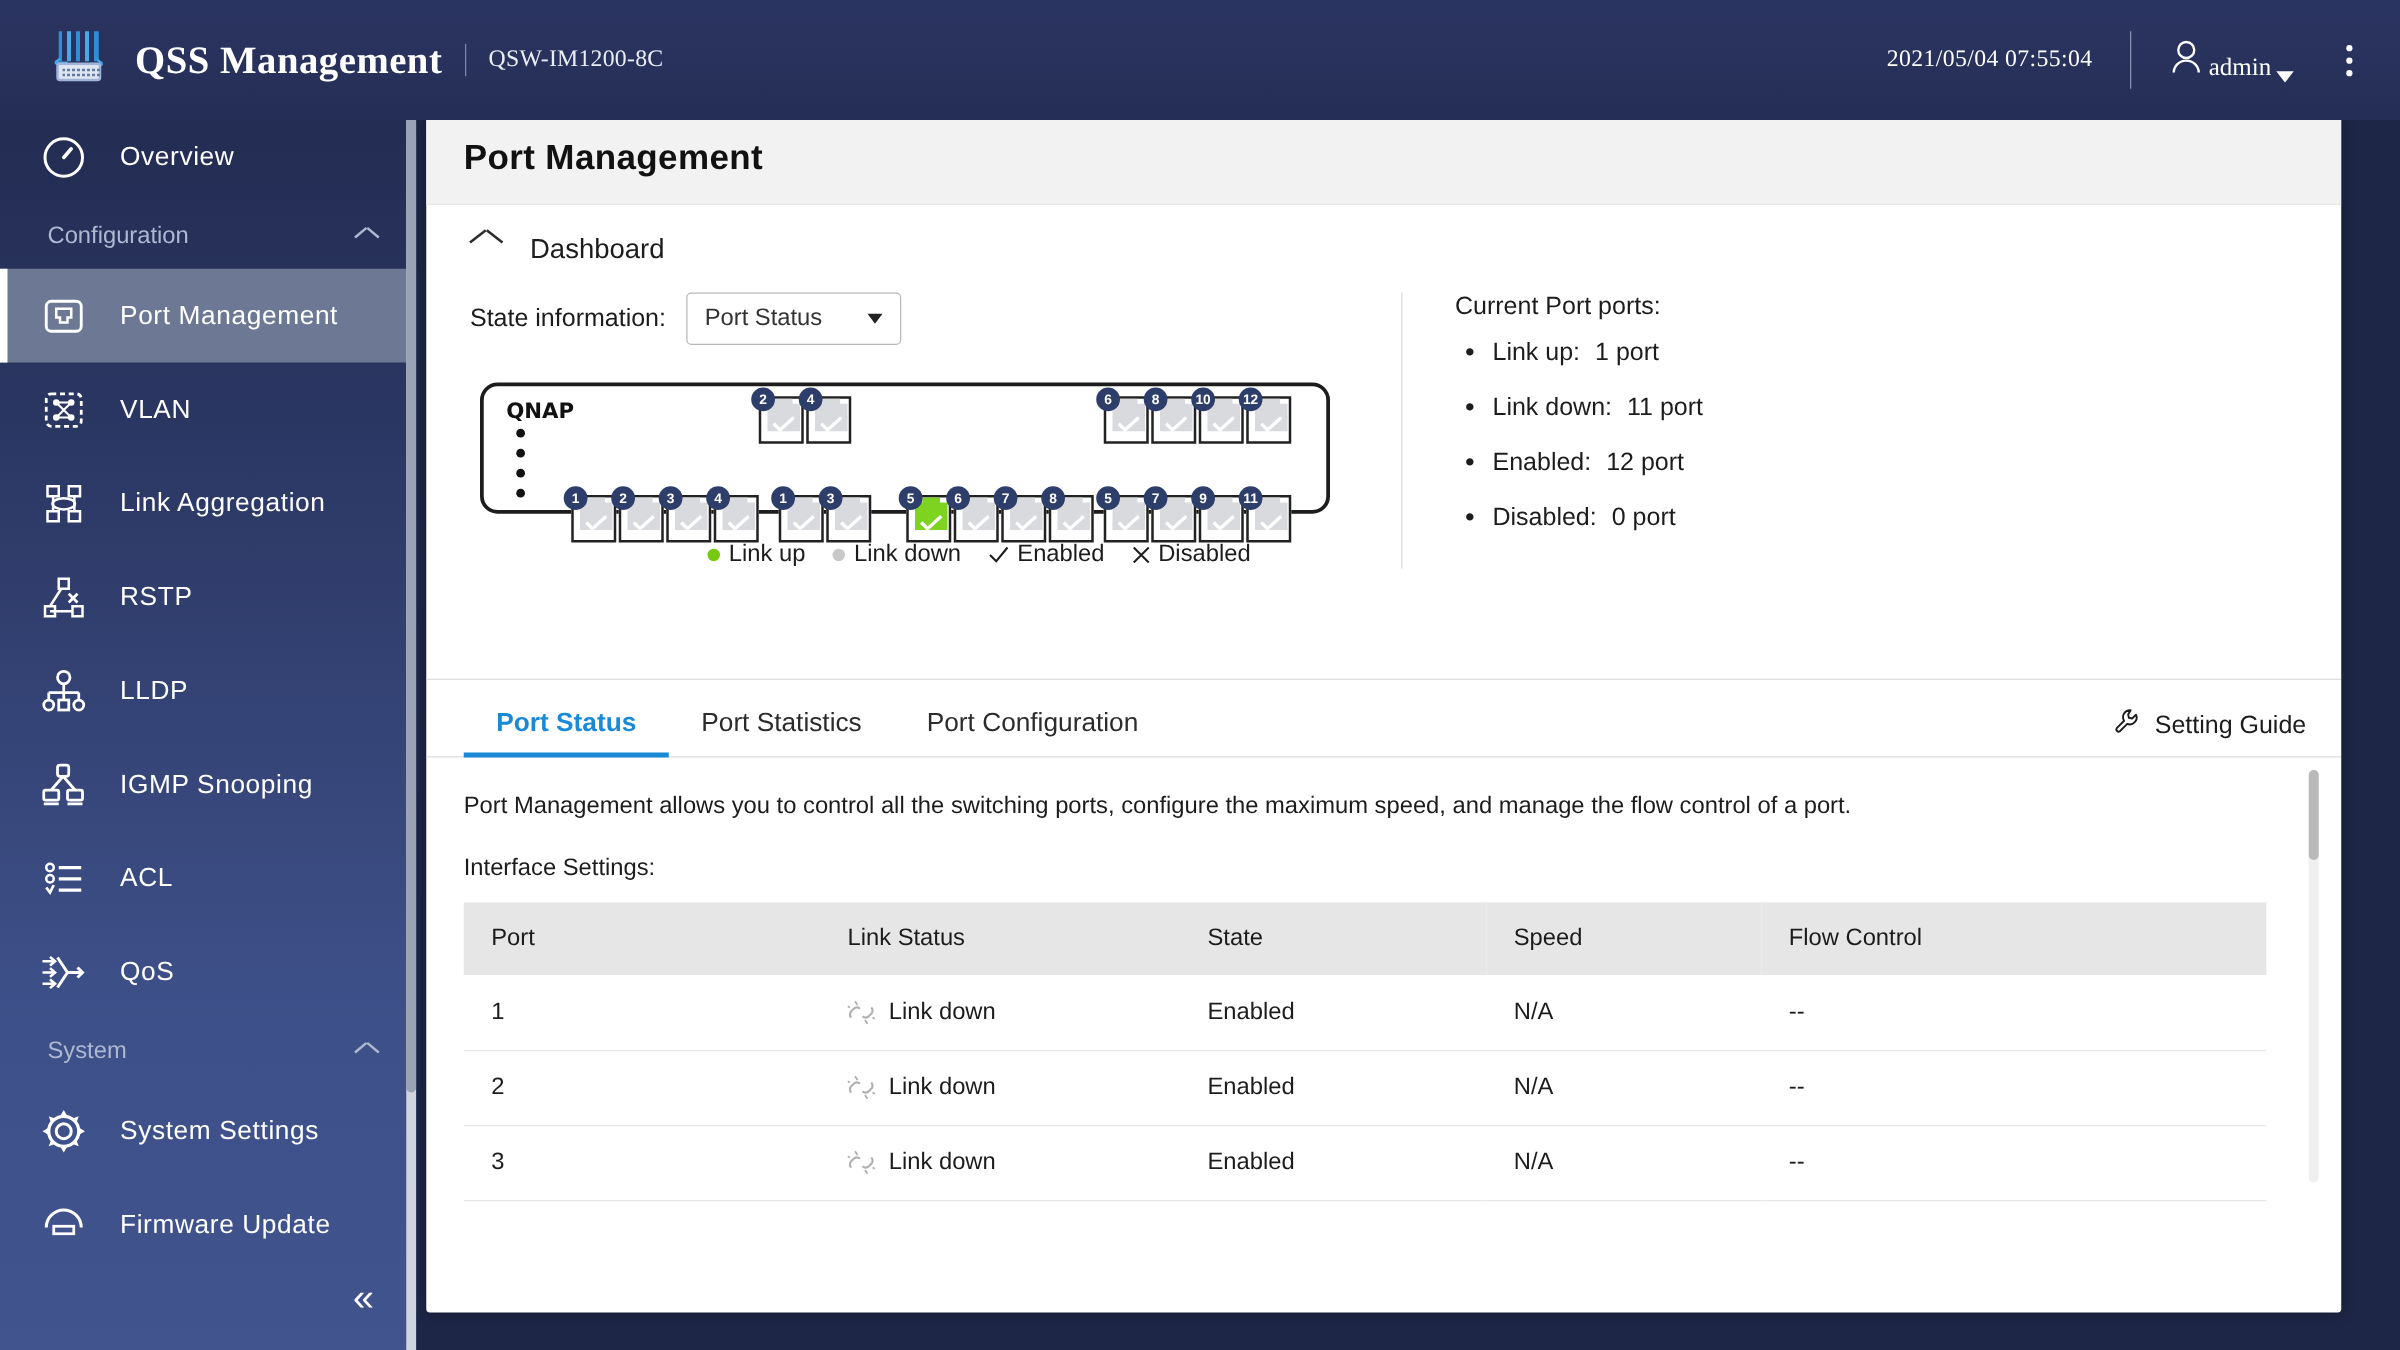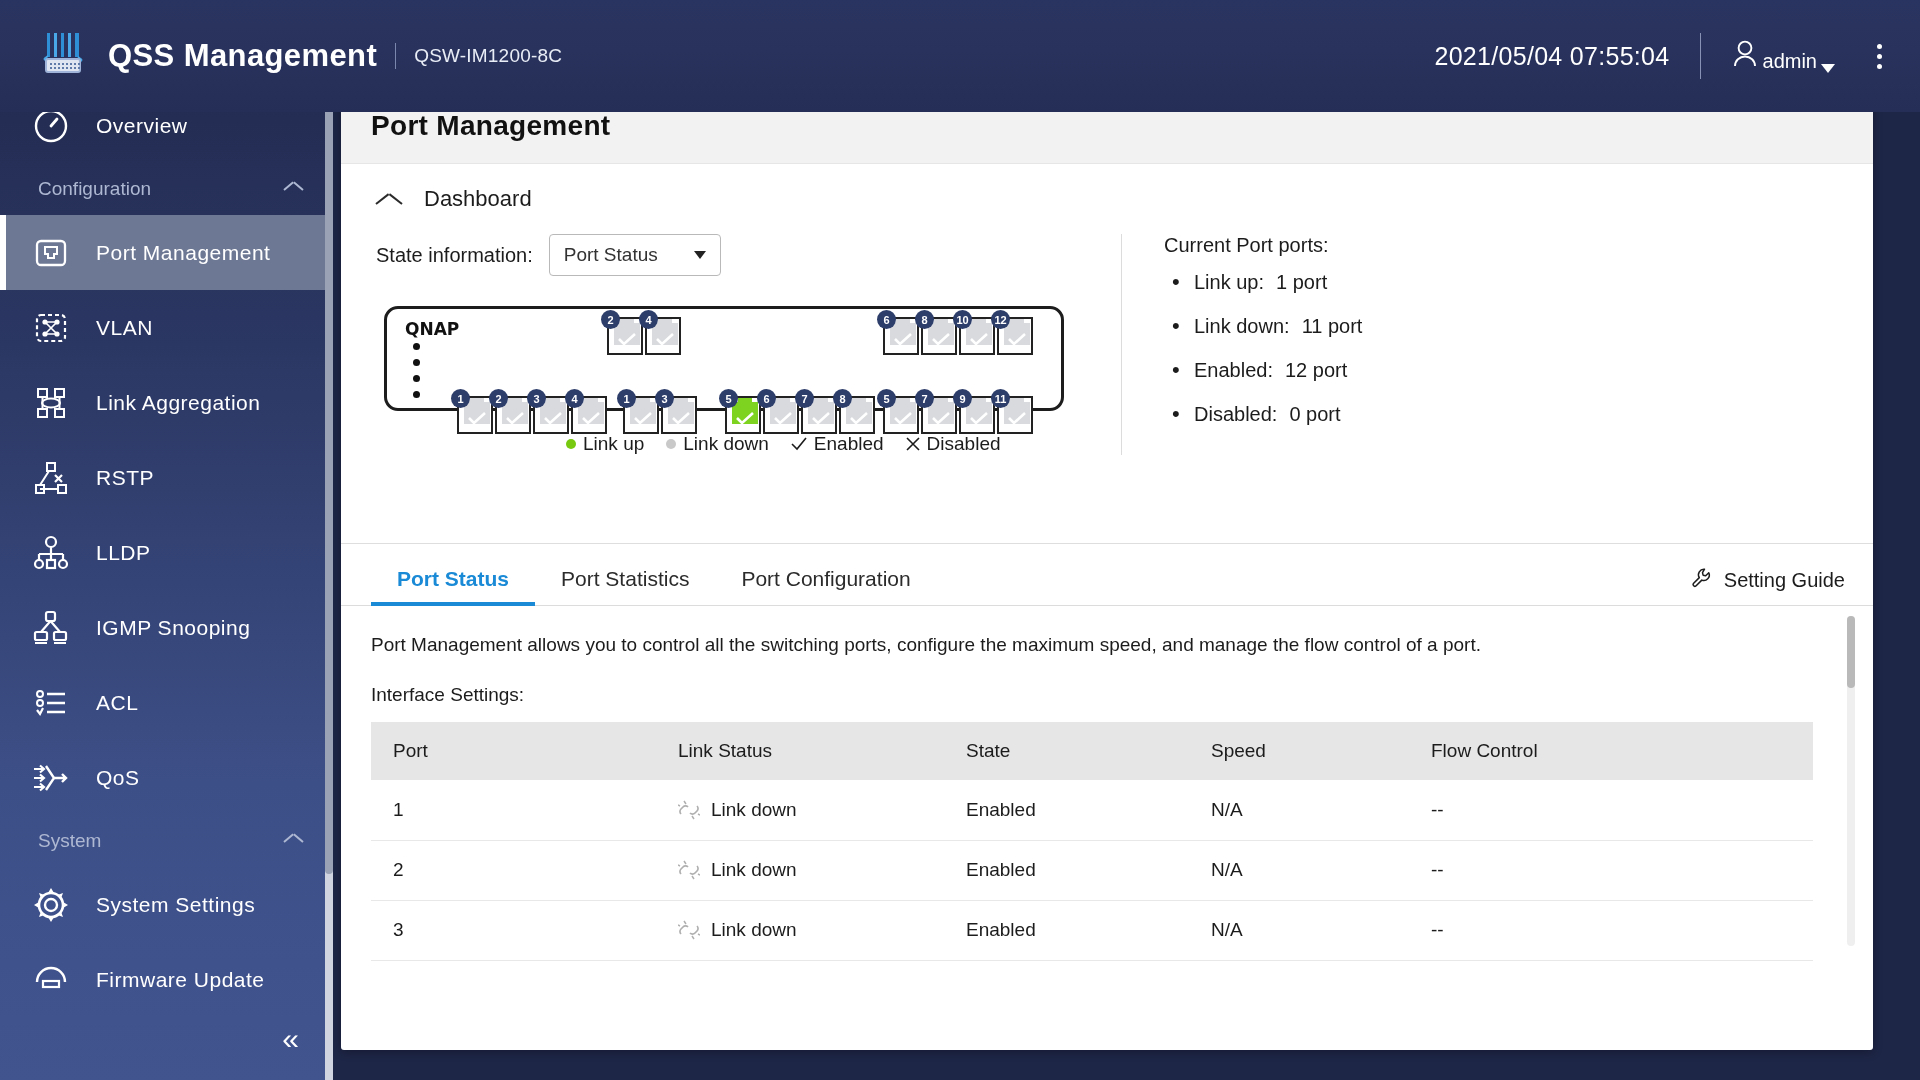--- a/index.html
+++ b/index.html
@@ -6,24 +6,25 @@
   html, body {
     width: 1920px; height: 1080px;
     font-family: "Liberation Sans", sans-serif;
     background: #1e2647;
     overflow: hidden;
   }
 
   
   .header {
     position: absolute; top: 0; left: 0;
-    width: 1920px; height: 112px;
+    width: 1920px; height: 96px;
     background: linear-gradient(180deg, #2a3460 0%, #28325c 45%, #242e56 100%);
     display: flex; align-items: center;
     z-index: 40;
+    font-family: Liberation Serif, serif;
   }
   .brand-icon {
     margin-left: 40px; width: 46px; height: 46px;
     position: relative; flex: none;
   }
   .brand-icon .chip {
     position: absolute; left: 5px; bottom: 6px;
     width: 36px; height: 15px; border-radius: 3px;
     background: #dfe6f2;
     border: 2px solid #9fb4d8;
@@ -64,21 +65,21 @@
   }
   .brand-model {
     color: #e9edf6; font-size: 19px; letter-spacing: .2px;
     white-space: nowrap;
   }
   .header-right {
     margin-left: auto; display: flex; align-items: center;
     height: 100%;
   }
   .datetime {
-    color: #ffffff; font-size: 25px; letter-spacing: .3px;
+    color: #ffffff; font-size: 19px; letter-spacing: .3px;
     white-space: nowrap;
   }
   .hdr-sep {
     width: 1px; height: 46px; background: #8792b5; margin: 0 30px;
   }
   .user-box {
     display: flex; align-items: flex-end; gap: 4px;
   }
   .user-name { color: #ffffff; font-size: 20px; }
   .caret-down {
@@ -178,21 +179,21 @@
     letter-spacing: .3px;
   }
 
   
   .dash {
     padding: 22px 30px 0 30px;
     border-bottom: 1px solid #dedede;
     height: 380px;
   }
   .dash-head {
-    display: flex; align-items: flex-end; gap: 22px;
+    display: flex; align-items: flex-start; gap: 22px;
     margin-bottom: 22px; cursor: pointer;
   }
   .dash-chev {
     width: 26px; height: 16px; position: relative; margin-left: 5px;
   }
   .dash-chev::before, .dash-chev::after {
     content: ""; position: absolute; top: 7px;
     width: 16px; height: 2px; background: #2b2b2b;
   }
   .dash-chev::before { left: 0; transform: rotate(-38deg); transform-origin: left center; }

